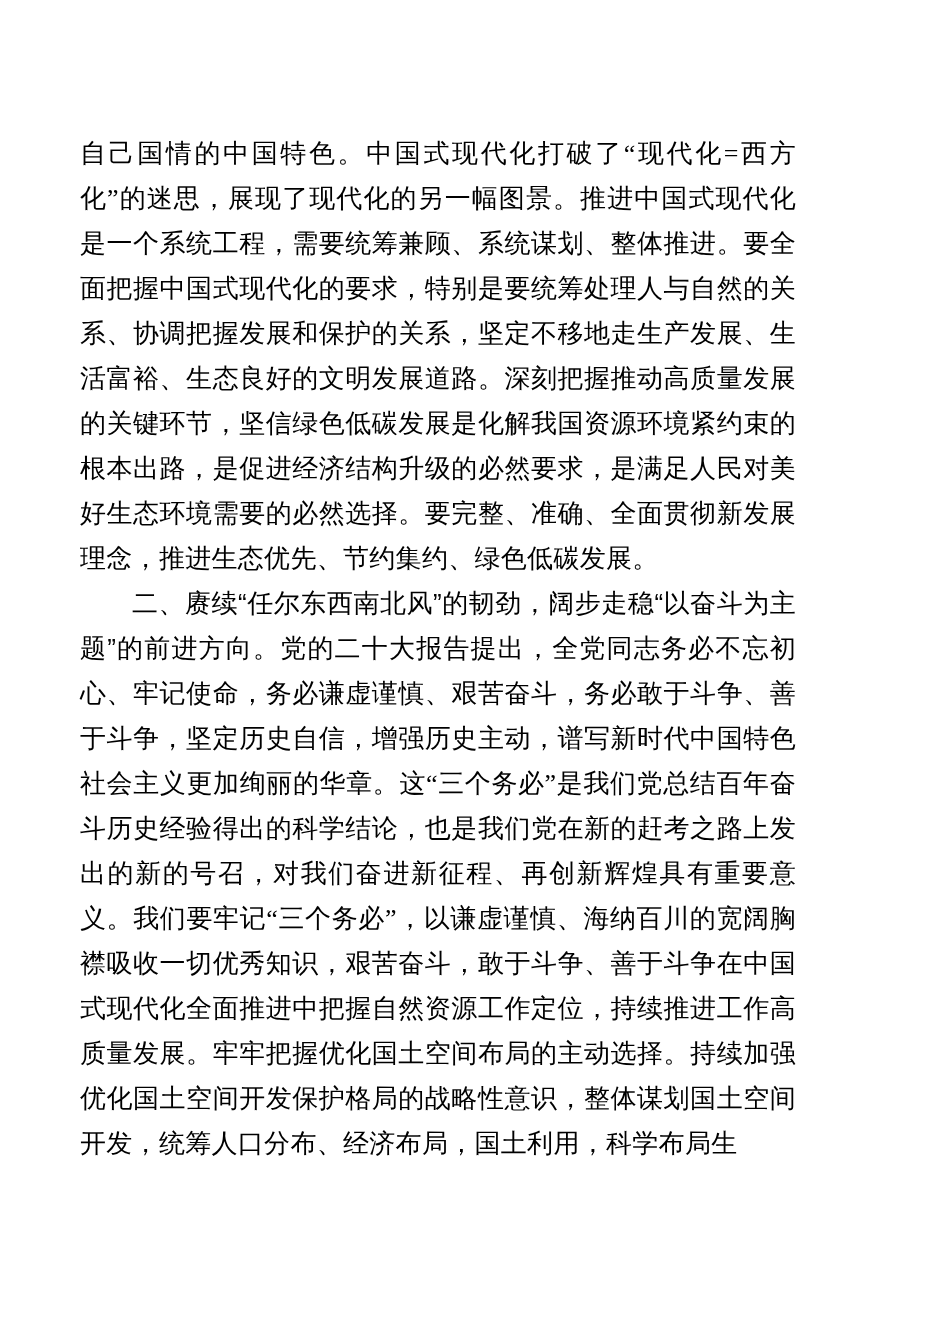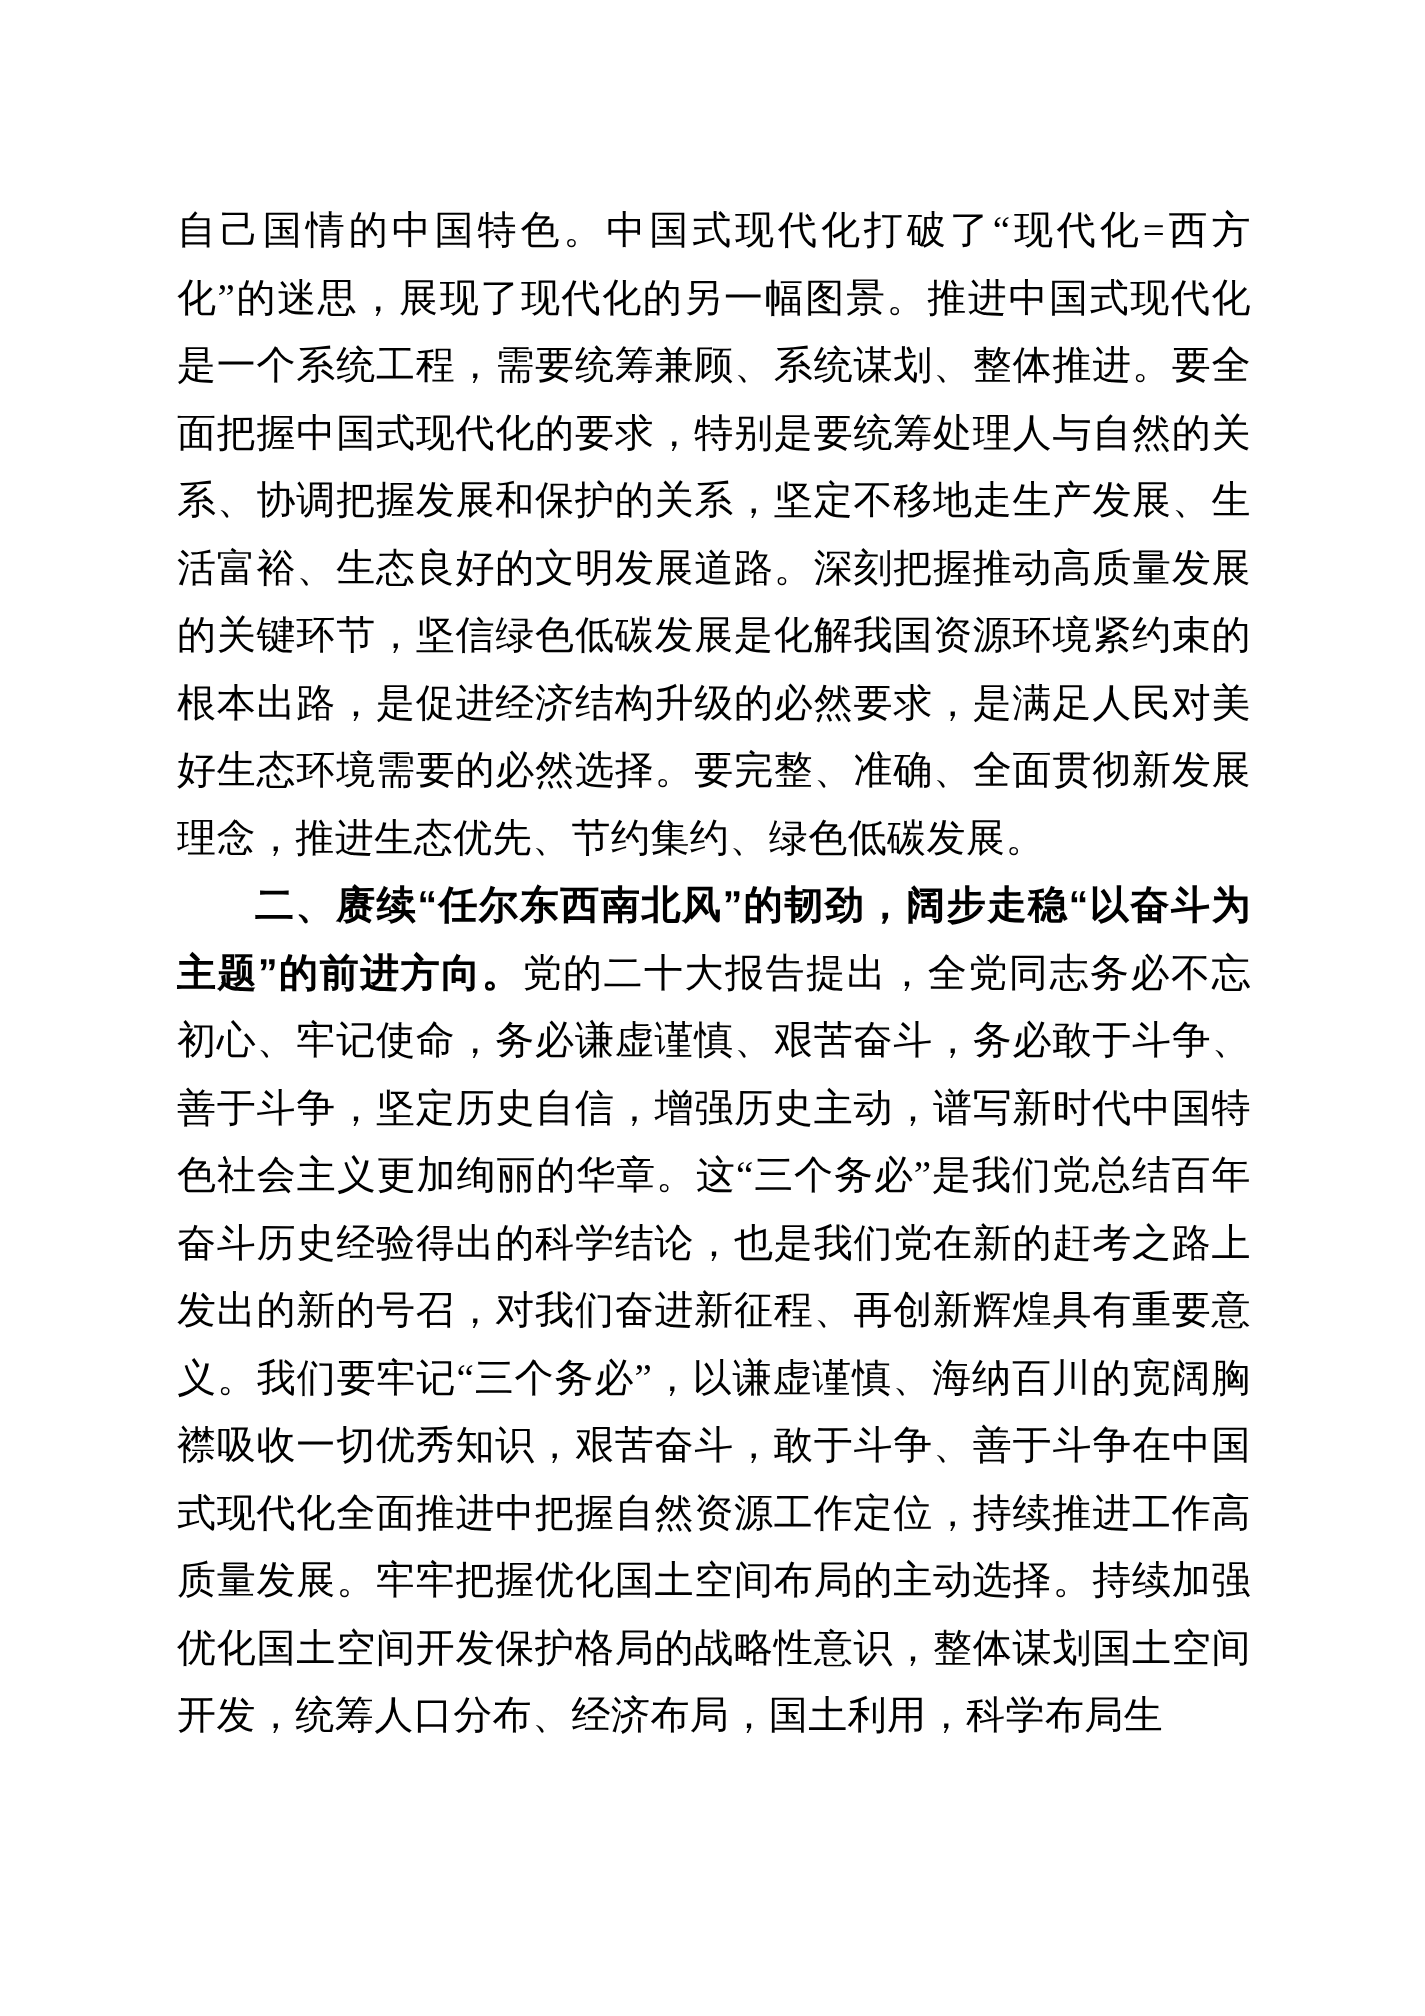--- a/index.html
+++ b/index.html
@@ -7,42 +7,42 @@
     padding: 0;
     background: #ffffff;
   }
   .page {
     position: relative;
     width: 950px;
     height: 1344px;
     background: #ffffff;
     overflow: hidden;
     box-sizing: border-box;
-    padding: 131px 116px 0 118px;
+    padding: 131px 116px 0 80px;
   }
   .doc-body {
     width: 716px;
     color: #000000;
     font-family: "Liberation Serif", "DejaVu Serif", serif;
     font-size: 26px;
     line-height: 45px;
     text-align: justify;
     text-justify: inter-ideograph;
     letter-spacing: 0.3px;
   }
   p.para {
     margin: 0;
     padding: 0;
   }
   p.para.indent {
     text-indent: 2em;
   }
   .run-heading {
     font-family: "Liberation Sans", "DejaVu Sans", sans-serif;
-    font-weight: bold;
+    font-weight: normal;
   }
   .run-normal {
     font-weight: normal;
   }
 </style>
 </head>
 <body>
 
 <div class="page">
   <div class="doc-body">

